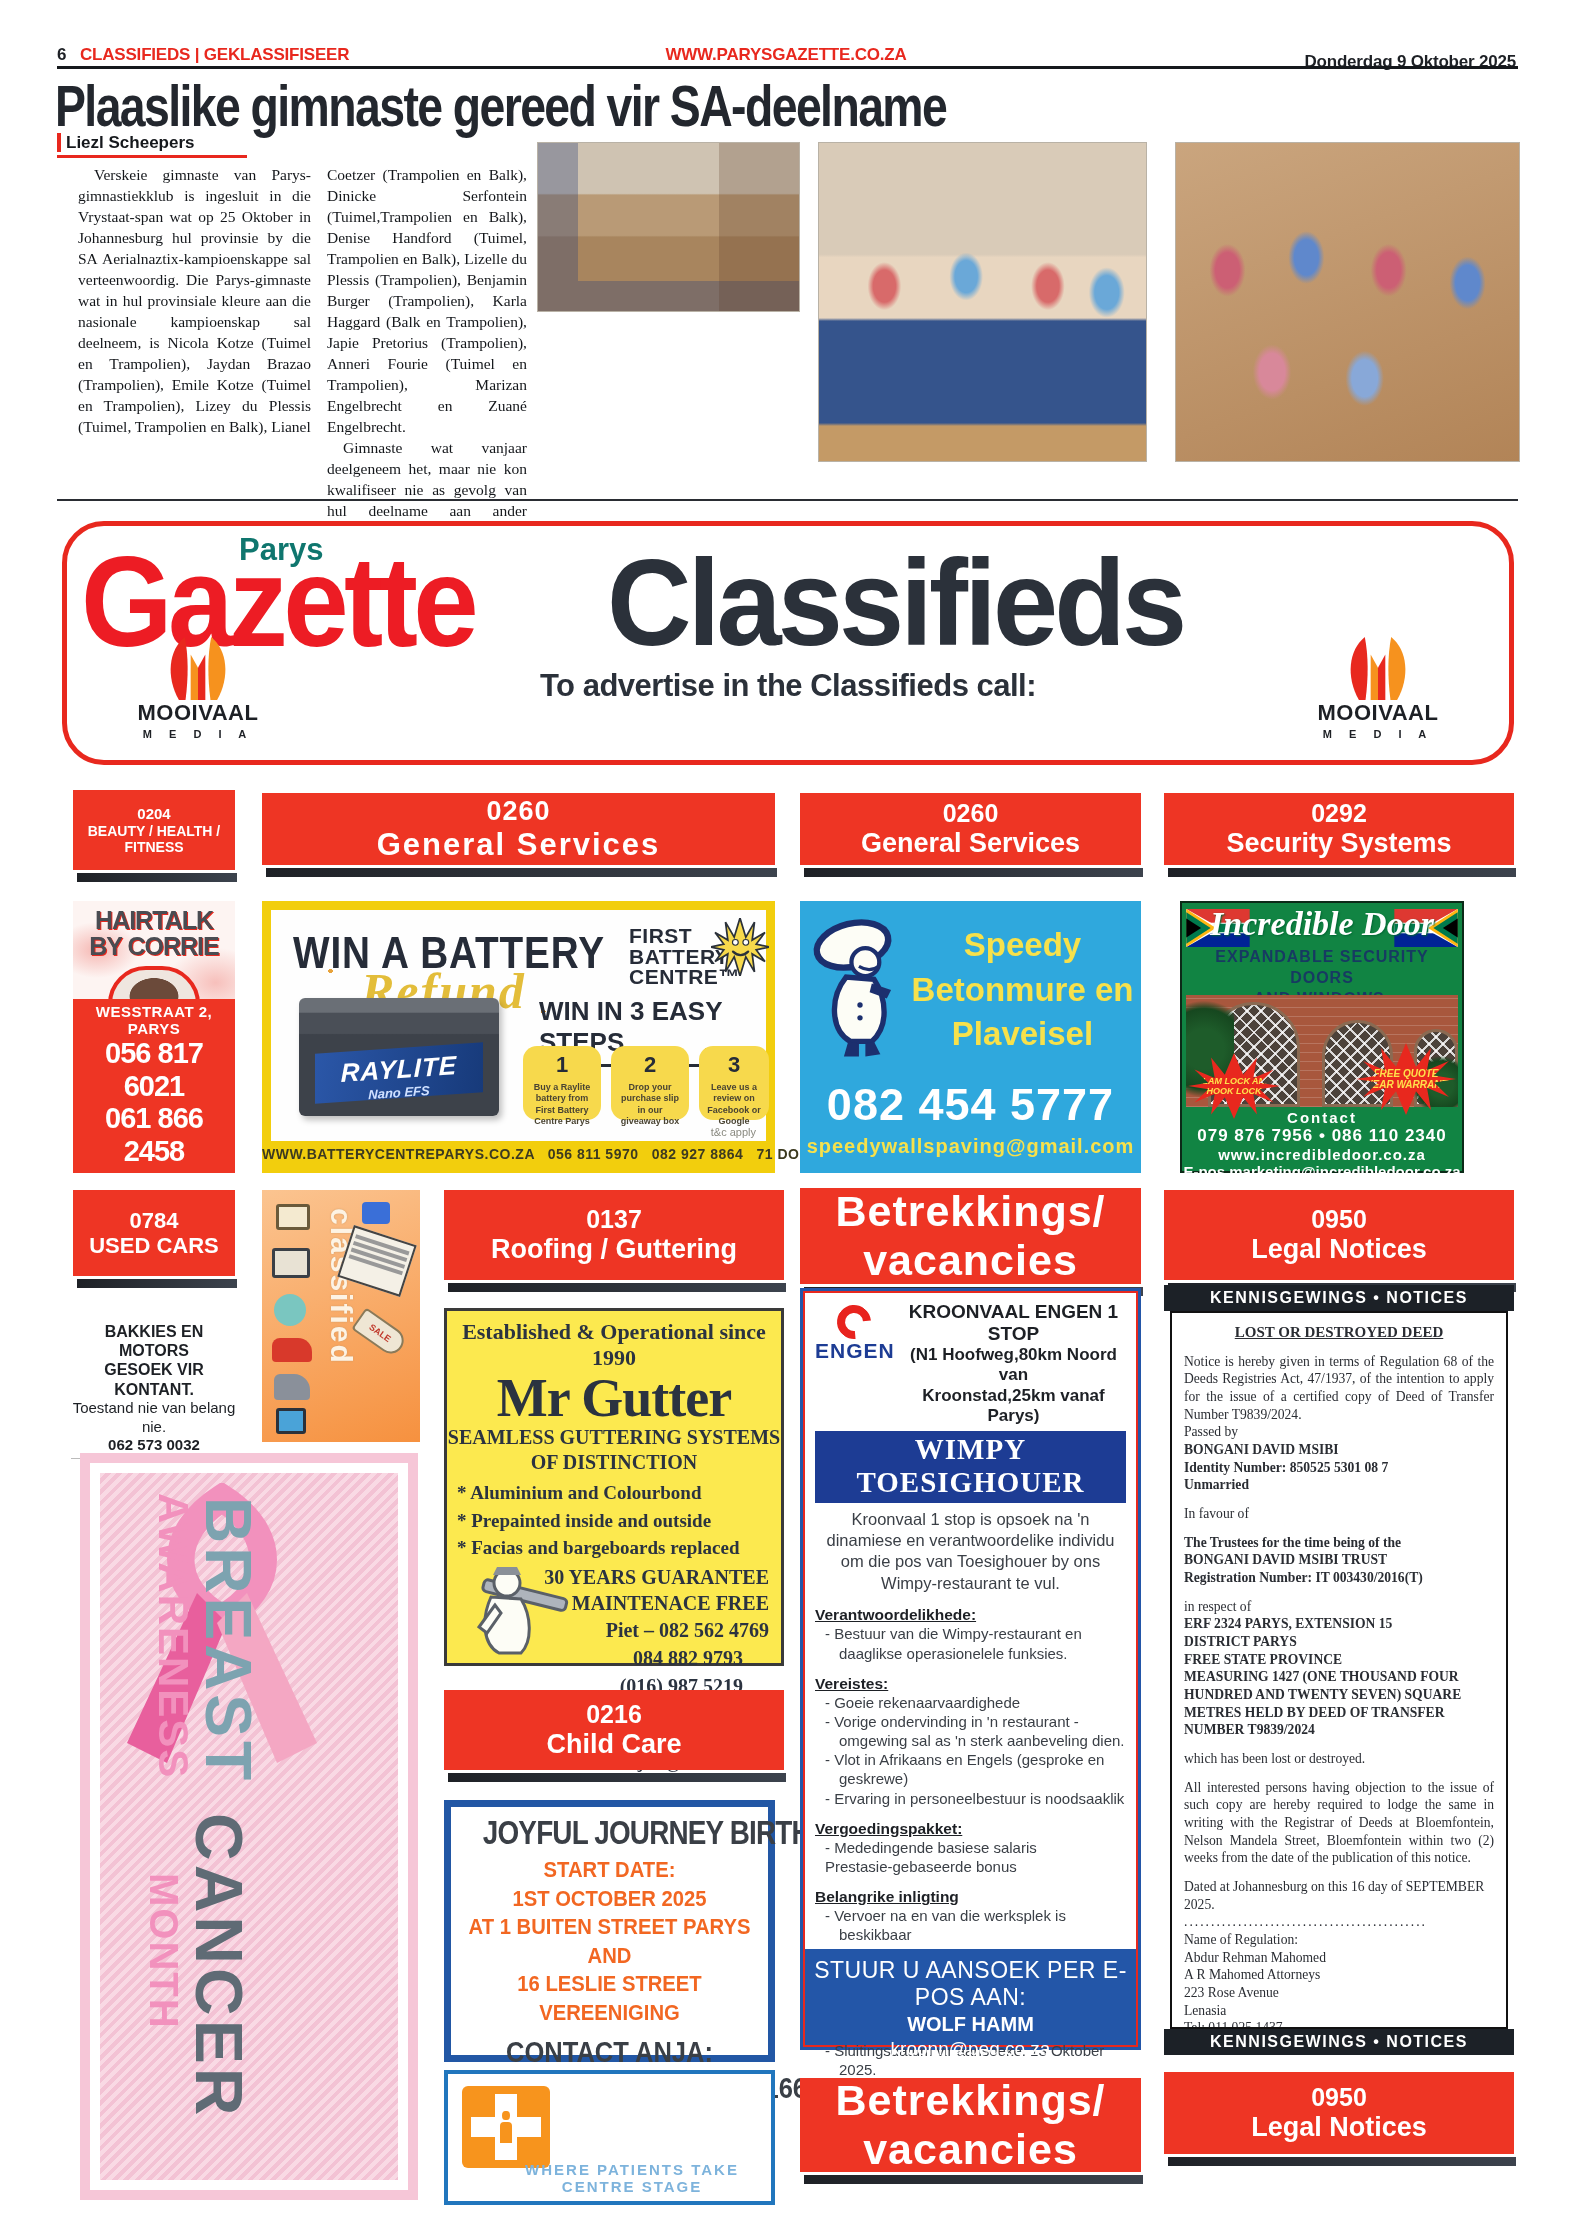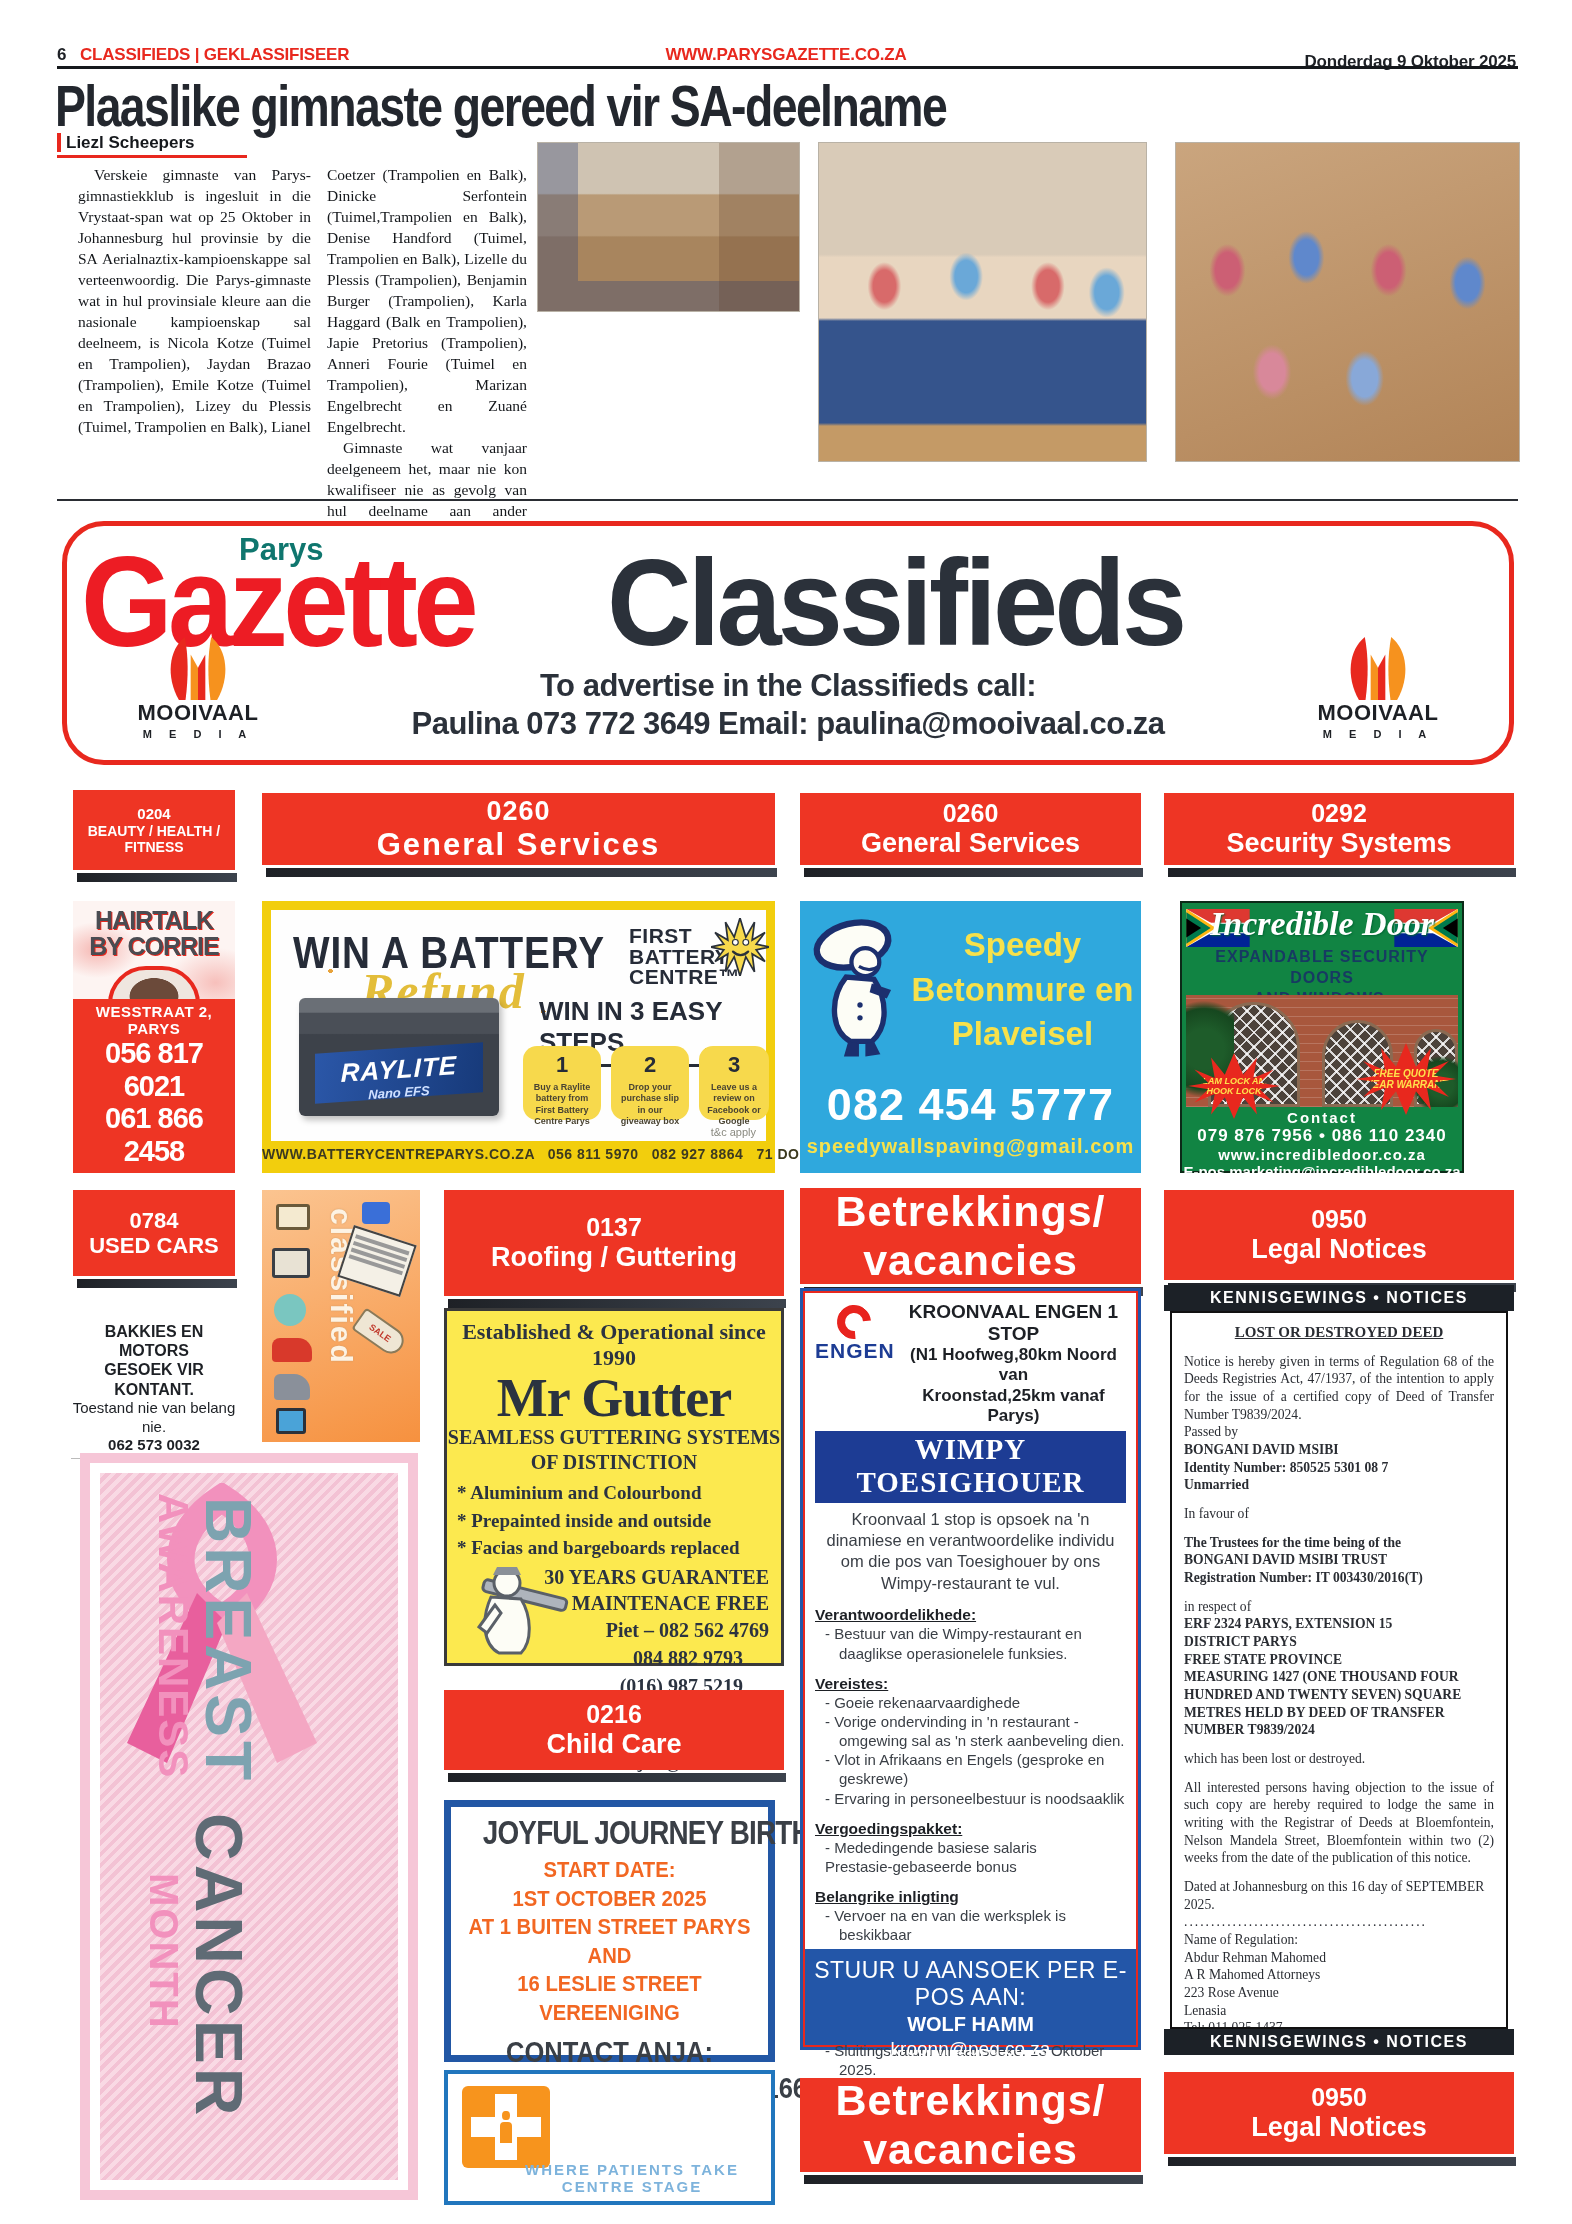--- a/index.html
+++ b/index.html
@@ -218,21 +218,20 @@
          radial-gradient(32px 46px at 55% 74%, #88a8d8 40%, transparent 60%),
          linear-gradient(160deg, #caa57e, #b28457);"></div>
 
   <div class="abs" style="left:57px; right:54px; top:499px; height:2px; background:#2a2d33;"></div>
 
   <div class="abs banner" style="left:62px; top:521px; width:1452px; height:244px;">
     <div class="abs gaz-small" style="left:172px; top:6px;">Parys</div>
     <div class="abs gaz-big" style="left:14px; top:12px;">Gazette</div>
     <div class="abs cls-big" style="left:540px; top:16px;">Classifieds</div>
     <div class="abs ban-line1" style="left:250px; right:250px; top:142px;">To advertise in the Classifieds call:</div>
-    <div class="abs ban-line2" style="left:250px; right:250px; top:180px;">Paulina 073 772 3649 Email: paulina@mooivaal.co.za</div>
 
     <div class="abs" style="left:66px; top:108px; width:130px;">
       <svg width="76" height="66" viewBox="0 0 100 90" style="display:block; margin:0 auto;">
         <path d="M24 90 C 6 58, 10 22, 32 4 C 37 30, 37 58, 33 90 Z" fill="#e8281e"></path>
         <path d="M76 90 C 94 58, 90 22, 68 4 C 63 30, 63 58, 67 90 Z" fill="#f6921e"></path>
         <path d="M40 90 L40 28 L50 46 L50 90 Z" fill="#f6921e"></path>
         <path d="M50 90 L50 46 L60 28 L60 90 Z" fill="#e8281e"></path>
       </svg>
       <div class="moo-name">MOOIVAAL</div>
       <div class="moo-sub">M E D I A</div>
@@ -385,21 +384,21 @@
       <div style="font-size:17px; letter-spacing:1px;">079 876 7956 • 086 110 2340</div>
       <div style="font-size:15px; letter-spacing:1px;">www.incredibledoor.co.za</div>
       <div style="font-size:15px;">E-pos marketing@incredibledoor.co.za</div>
     </div>
   </div>
 
   <div class="abs cat cat-md" style="left:73px; top:1190px; width:162px; height:86px;">
     <div class="code" style="font-size:22px;">0784</div>
     <div class="lbl" style="font-size:22px;">USED CARS</div>
   </div>
-  <div class="abs cat cat-md" style="left:444px; top:1190px; width:340px; height:106px;">
+  <div class="abs cat cat-md" style="left:444px; top:1190px; width:340px; height:90px;">
     <div class="code">0137</div>
     <div class="lbl">Roofing / Guttering</div>
   </div>
   <div class="abs cat cat-vac" style="left:800px; top:1188px; width:341px; height:96px;">
     <div class="lbl">Betrekkings/</div>
     <div class="lbl">vacancies</div>
   </div>
   <div class="abs cat cat-md" style="left:1164px; top:1190px; width:350px; height:90px;">
     <div class="code">0950</div>
     <div class="lbl">Legal Notices</div>

